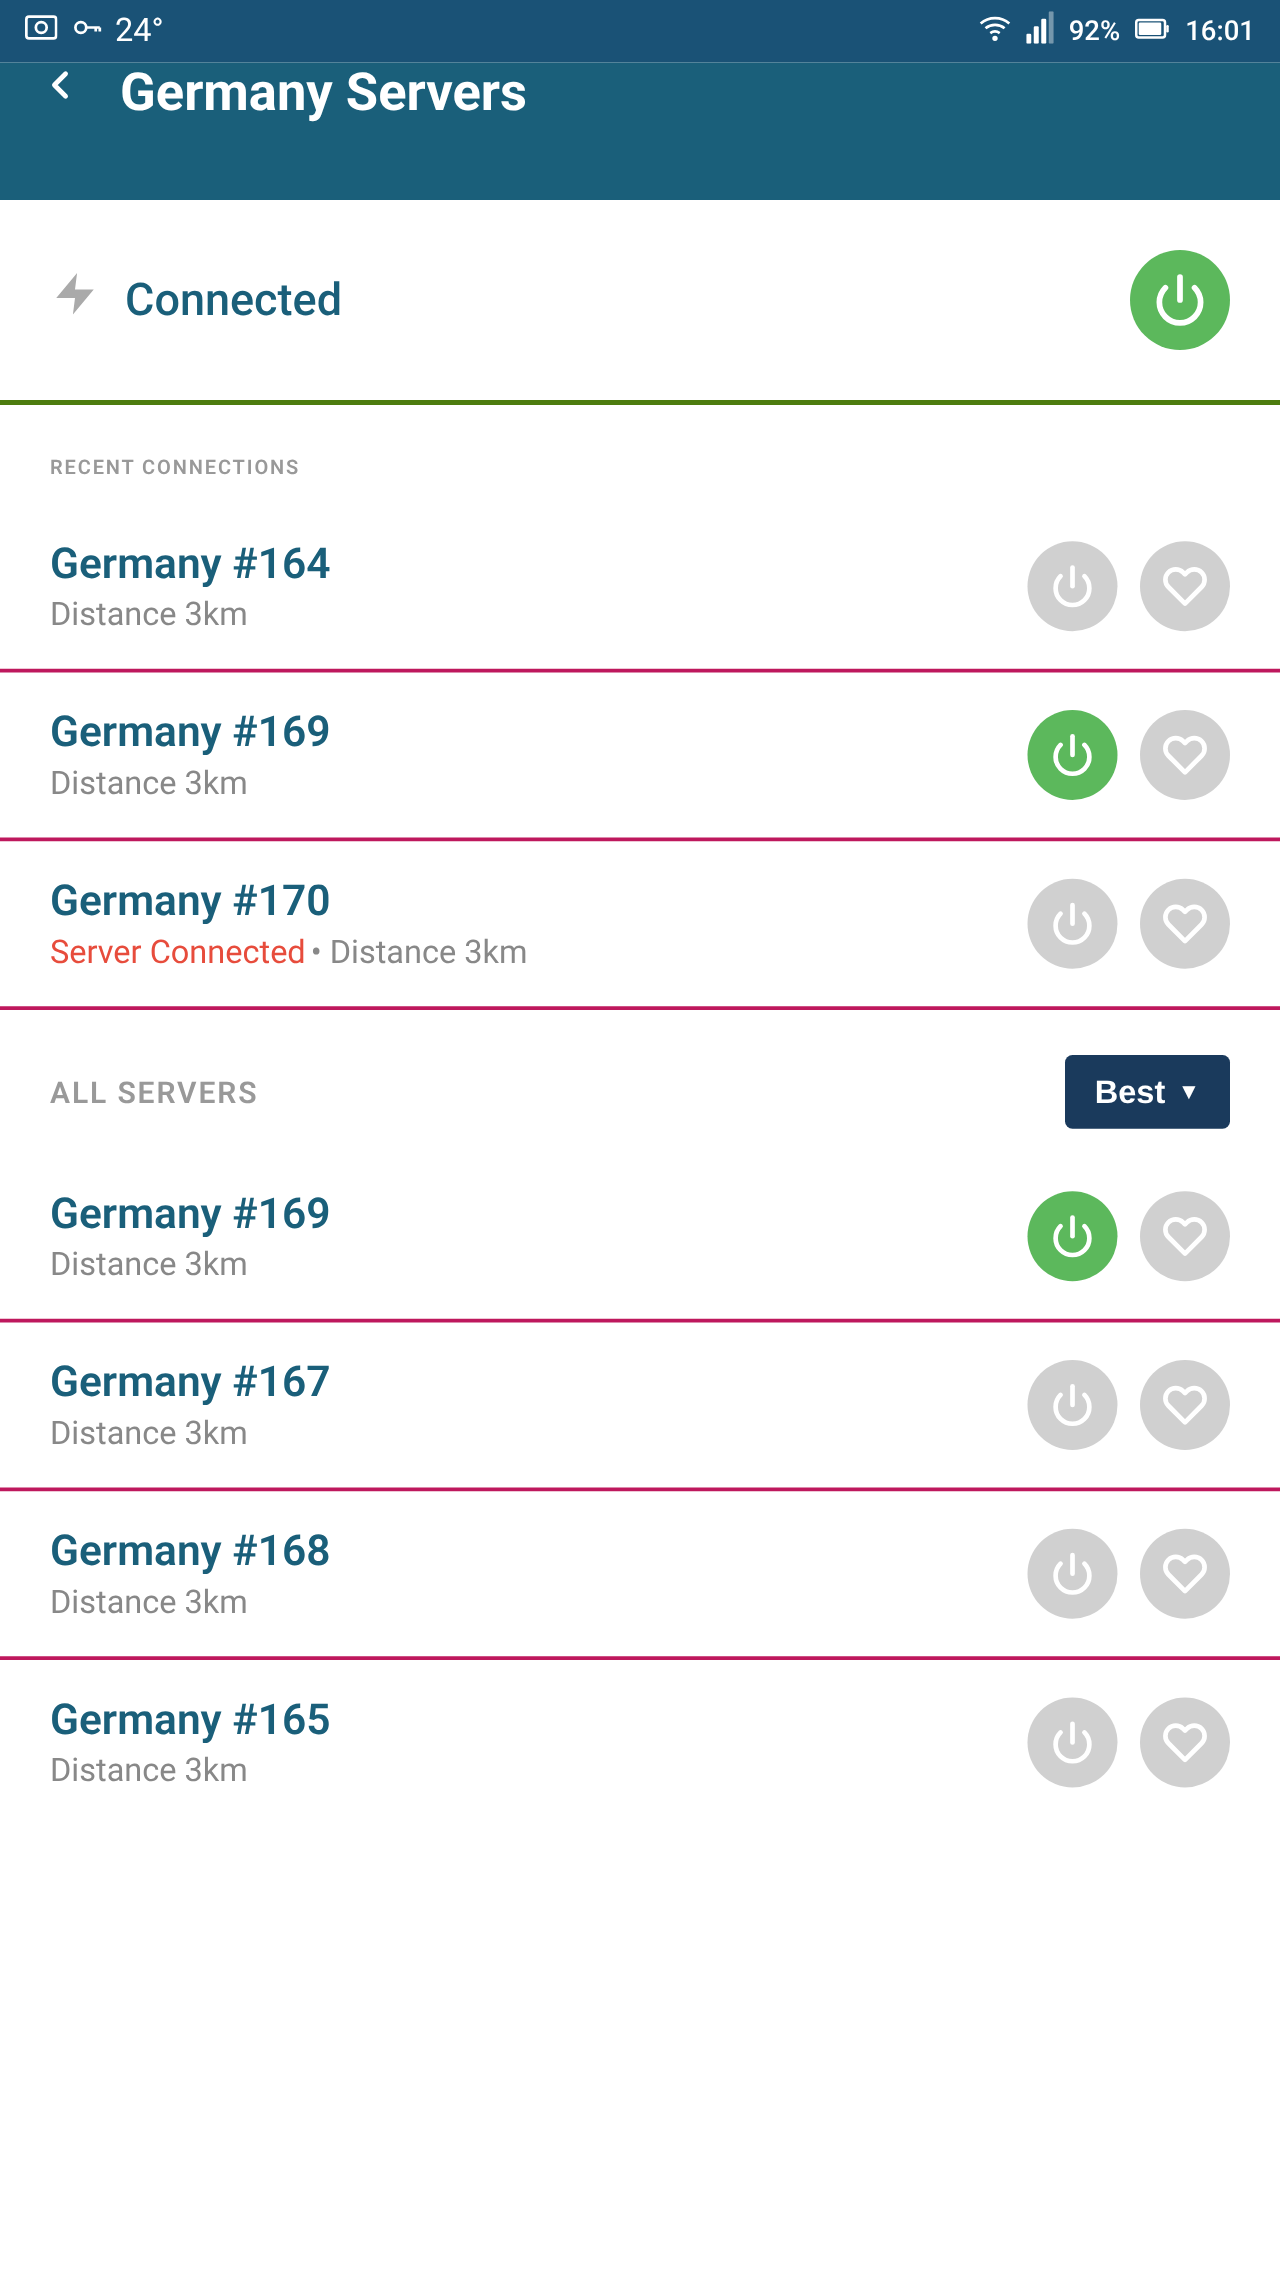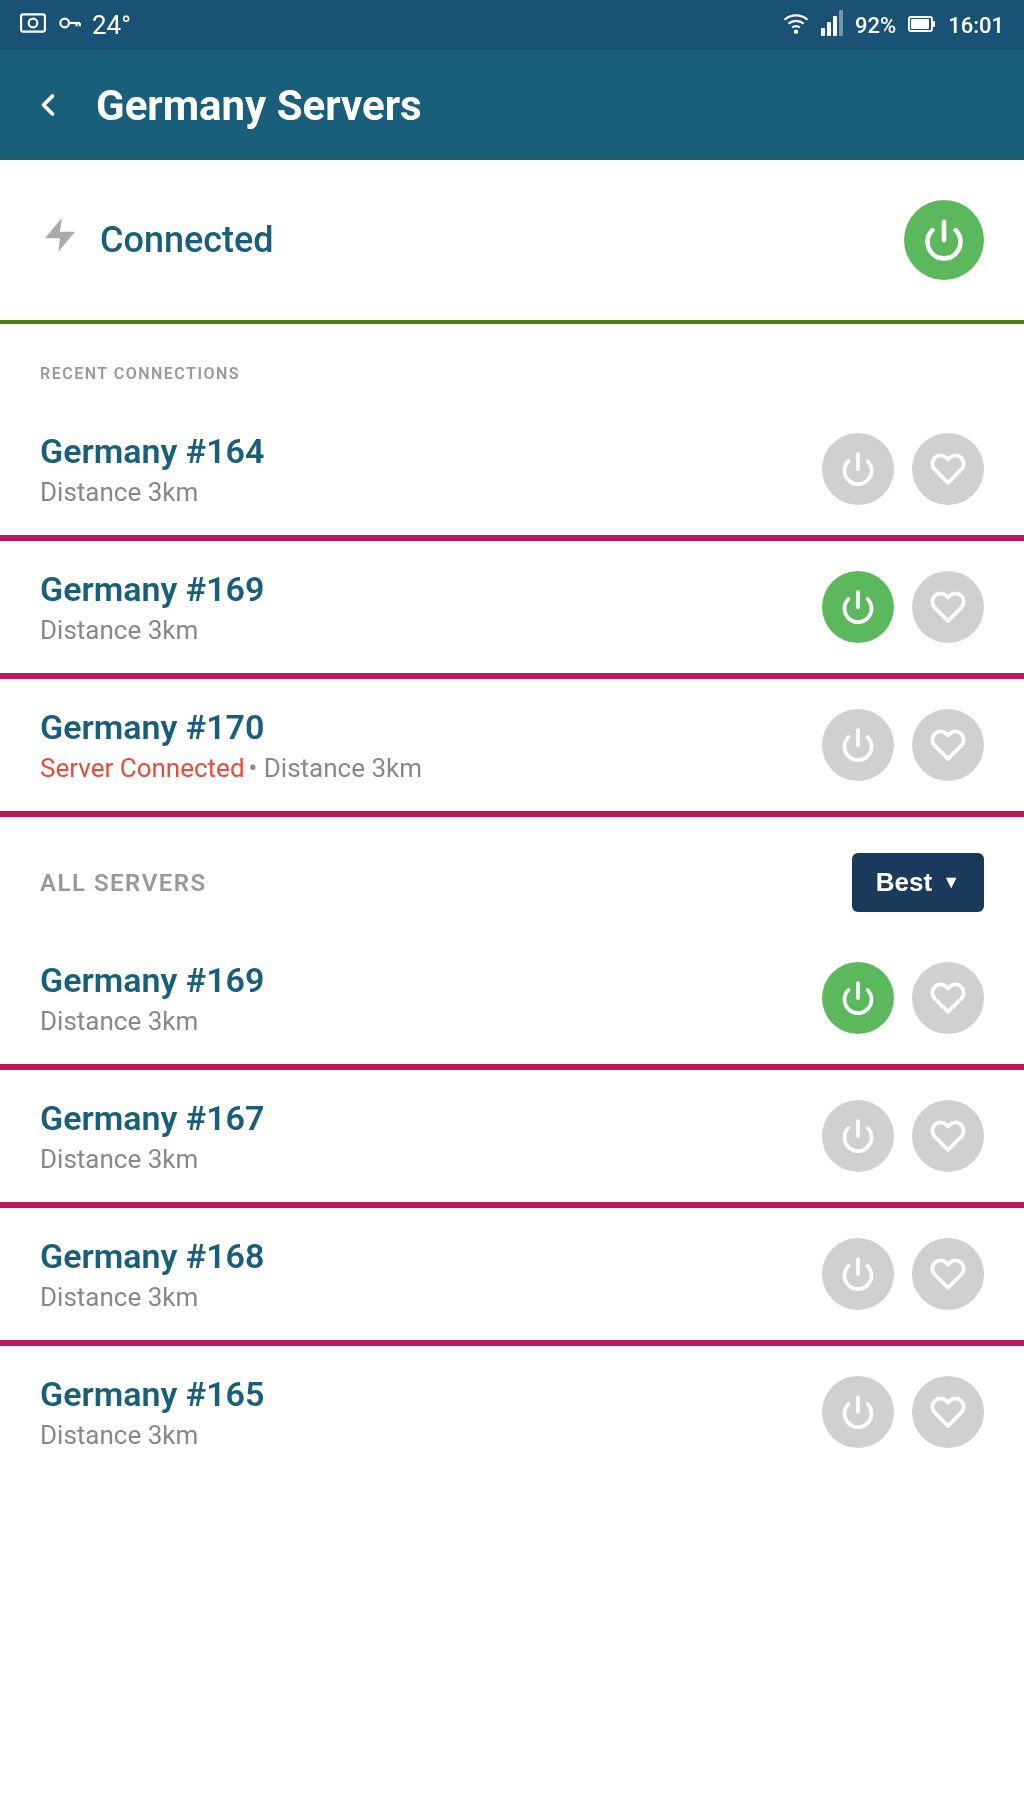--- a/index.html
+++ b/index.html
@@ -35,21 +35,21 @@
       gap: 12px;
       font-size: 22px;
       font-weight: 500;
     }
 
     
     .header {
       background: #1a5f7a;
       height: 110px;
       display: flex;
-      align-items: center;
+      align-items: flex-start;
       padding: 0 30px;
       gap: 30px;
     }
     .back-button {
       color: #fff;
       font-size: 36px;
       cursor: pointer;
       display: flex;
       align-items: center;
     }
@@ -111,21 +111,21 @@
 
     
     .server-list {
       background: #fff;
     }
     .server-item {
       display: flex;
       align-items: center;
       justify-content: space-between;
       padding: 28px 40px;
-      border-bottom: 6px solid #be185d;
+      border-bottom: 3px solid #be185d;
     }
     .server-info {
       flex: 1;
     }
     .server-name {
       font-size: 34px;
       color: #1a5f7a;
       font-weight: 600;
       margin-bottom: 6px;
     }

